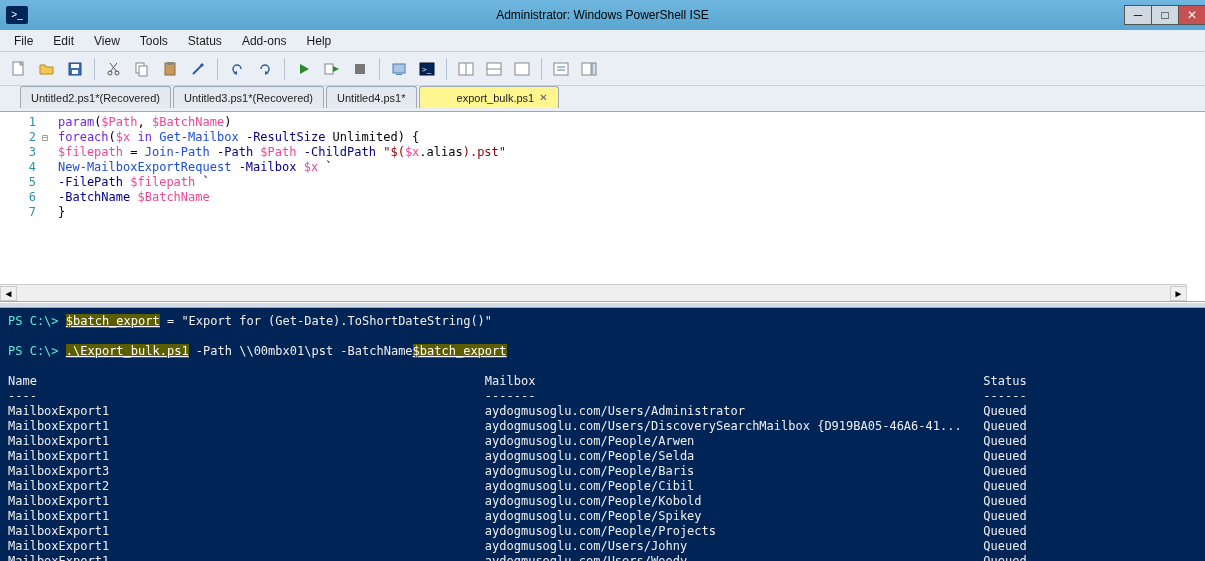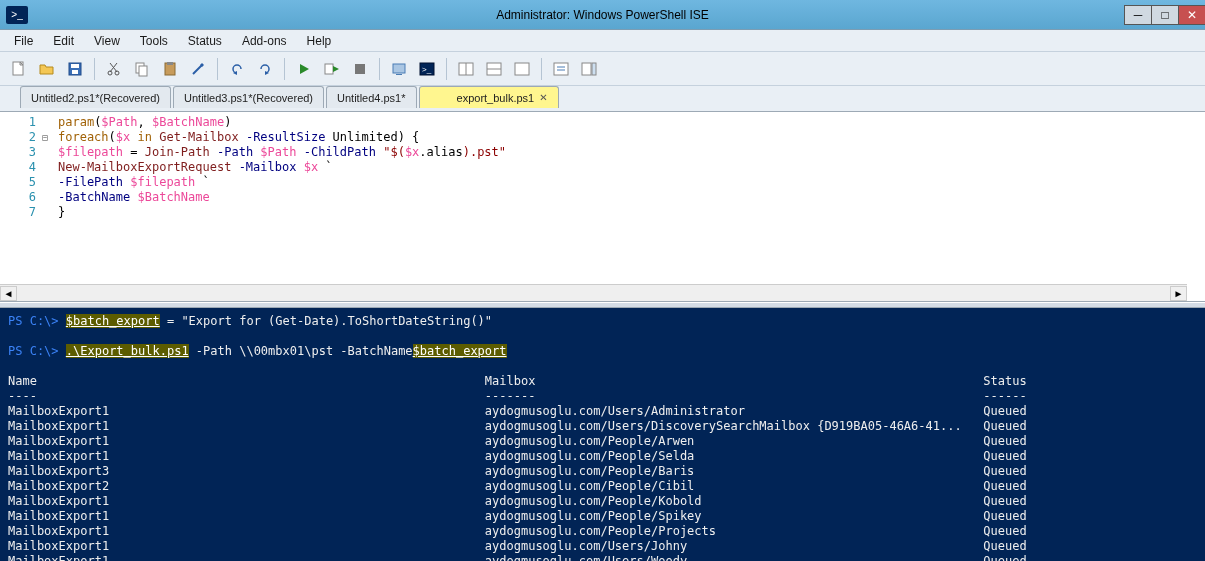--- a/index.html
+++ b/index.html
@@ -158,23 +158,23 @@
   }
   .code {
     flex: 1;
     font-family: Consolas, monospace;
     font-size: 12px;
     line-height: 15px;
     padding: 3px 0 0 2px;
     white-space: pre;
     color: #000;
   }
-  .kw { color: #a16207; }
+  .kw { color: #6d28d9; }
   .var { color: #ec4899; }
-  .cmd { color: #7f1d1d; }
+  .cmd { color: #1d4ed8; }
   .param { color: #000080; }
   .str { color: #8b0000; }
   .editor-scroll-h {
     position: absolute;
     bottom: 0; left: 0; right: 18px;
     height: 17px;
     background: #efefef;
     border-top: 1px solid #ccc;
     display: flex;
     align-items: center;
@@ -203,21 +203,21 @@
     background: #012456;
     color: #eee;
     font-family: Consolas, "Lucida Console", monospace;
     font-size: 12px;
     line-height: 15px;
     padding: 6px 8px;
     white-space: pre;
     overflow: hidden;
   }
   .console .hl { background: #5c5c00; color: #fff; text-decoration: underline; }
-  .prompt { color: #3b82f6; }
+  .prompt { color: #5eead4; }
 
   svg { display: block; }
 </style>
 </head>
 <body>
 
 <div class="titlebar">
   <div class="ps-icon">&gt;_</div>
   <div class="titlebar-title">Administrator: Windows PowerShell ISE</div>
   <div class="titlebar-controls">

